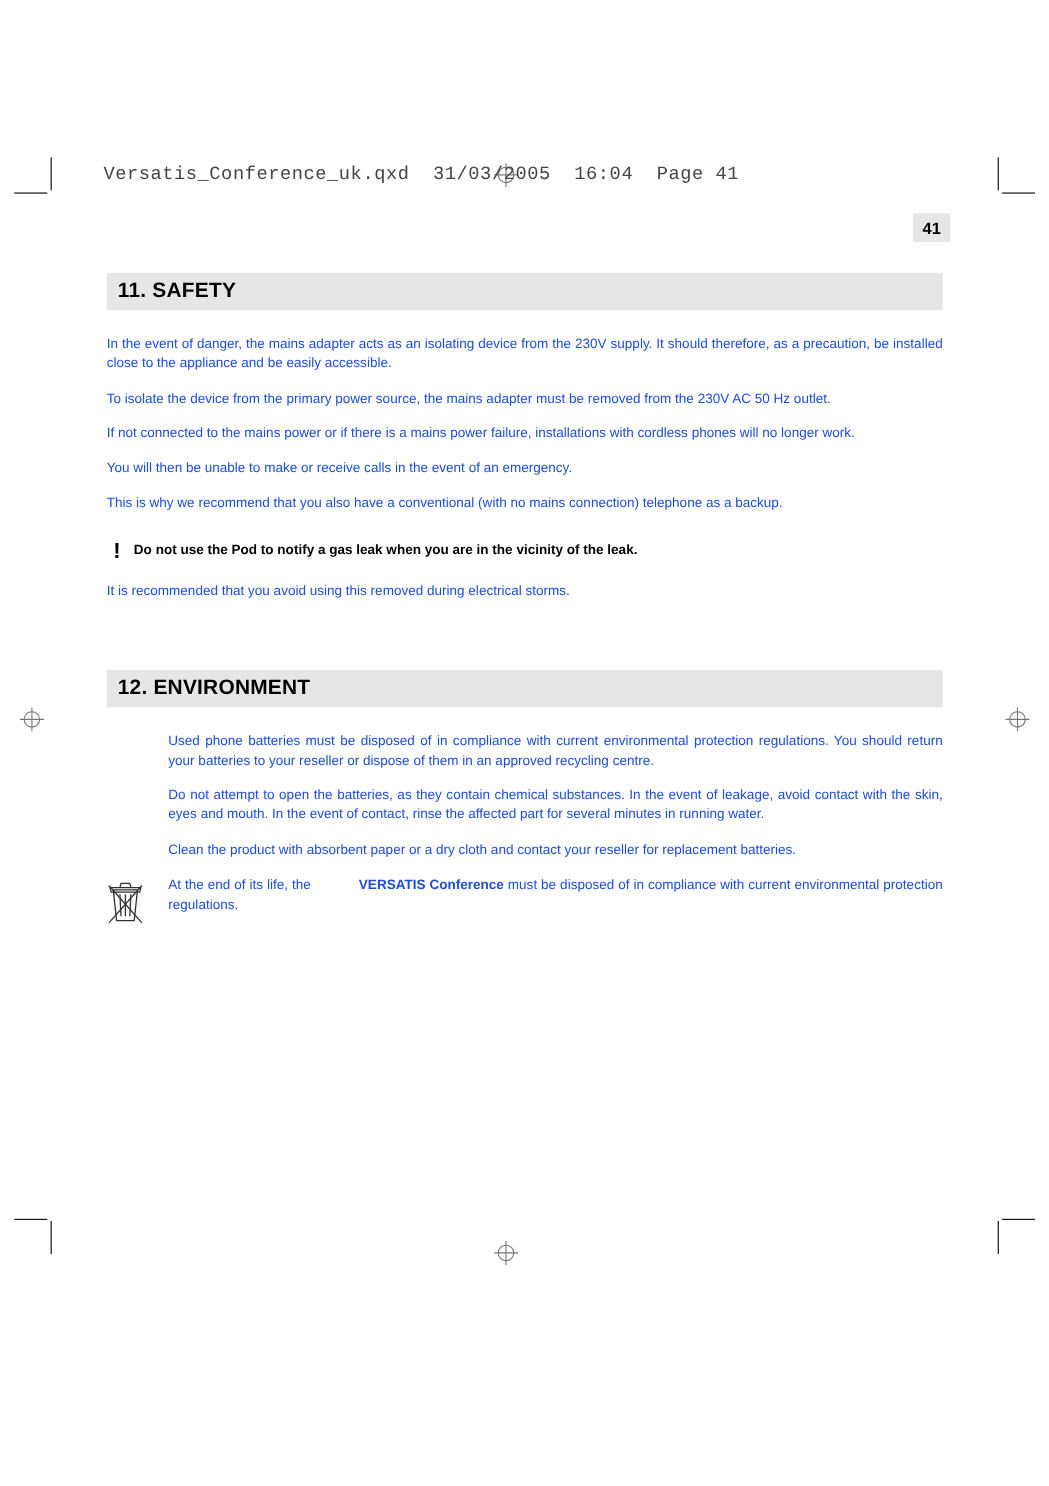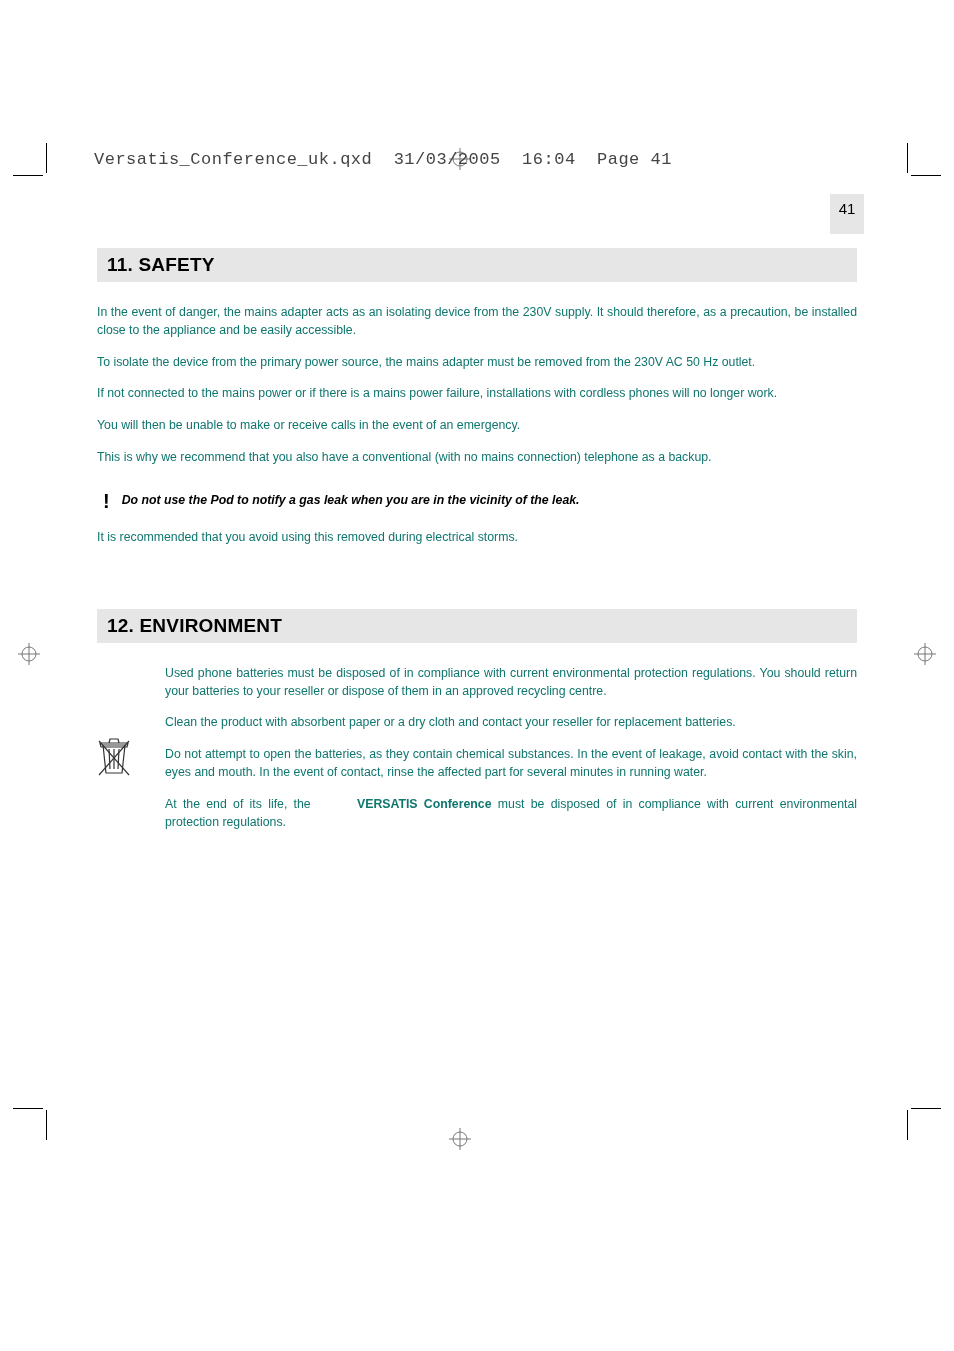--- a/index.html
+++ b/index.html
@@ -29,23 +29,23 @@
     width: 22px; height: 22px;
   }
   .reg-mark svg { width: 100%; height: 100%; }
 
   .page-number {
     position: absolute;
     top: 194px;
     right: 90px;
     background: #e6e6e6;
     width: 34px;
-    height: 40px;
+    height: 26px;
     text-align: center;
-    font-weight: normal;
+    font-weight: bold;
     font-size: 15px;
     line-height: 30px;
   }
 
   .content {
     position: absolute;
     left: 97px;
     right: 97px;
     top: 248px;
   }
@@ -57,45 +57,44 @@
     padding: 6px 5px 6px 10px;
     margin-bottom: 22px;
     letter-spacing: 0.2px;
   }
 
   p.body {
     font-size: 12.3px;
     line-height: 1.45;
     margin-bottom: 14px;
     text-align: justify;
-    color: #0f766e;
+    color: #1d4ed8;
   }
 
   .warning {
     display: flex;
     align-items: flex-start;
     gap: 12px;
     margin: 24px 0 18px 6px;
   }
   .warning .bang {
     font-weight: bold;
     font-size: 20px;
     line-height: 1;
   }
   .warning .wtext {
     font-size: 12.3px;
-    font-style: italic;
     font-weight: bold;
     padding-top: 2px;
   }
 
   .env-block {
     display: flex;
-    gap: 34px;
-    align-items: center;
+    gap: 22px;
+    align-items: flex-end;
   }
   .recycle-icon {
     flex: 0 0 34px;
     padding-top: 4px;
   }
   .recycle-icon svg { width: 34px; height: 44px; }
   .env-text { flex: 1; }
   .env-text p.body { margin-bottom: 14px; }
   .bold { font-weight: bold; margin-left: 40px; }
 
@@ -182,21 +181,21 @@
           <line x1="12" y1="16" x2="13" y2="36"></line>
           <line x1="17" y1="16" x2="17" y2="36"></line>
           <line x1="22" y1="16" x2="21" y2="36"></line>
           <line x1="2" y1="8" x2="32" y2="42"></line>
           <line x1="32" y1="8" x2="2" y2="42"></line>
         </g>
       </svg>
     </div>
     <div class="env-text">
       <p class="body">Used phone batteries must be disposed of in compliance with current environmental protection regulations. You should return your batteries to your reseller or dispose of them in an approved recycling centre.</p>
+      <p class="body">Do not attempt to open the batteries, as they contain chemical substances. In the event of leakage, avoid contact with the skin, eyes and mouth. In the event of contact, rinse the affected part for several minutes in running water.</p>
       <p class="body">Clean the product with absorbent paper or a dry cloth and contact your reseller for replacement batteries.</p>
-      <p class="body">Do not attempt to open the batteries, as they contain chemical substances. In the event of leakage, avoid contact with the skin, eyes and mouth. In the event of contact, rinse the affected part for several minutes in running water.</p>
       <p class="body">
         <span>At the end of its life, the </span><span class="bold">VERSATIS Conference</span><span> must be disposed of in compliance with current environmental protection regulations.</span>
       </p>
     </div>
   </div>
 
 </div>
 
 </body></html>

